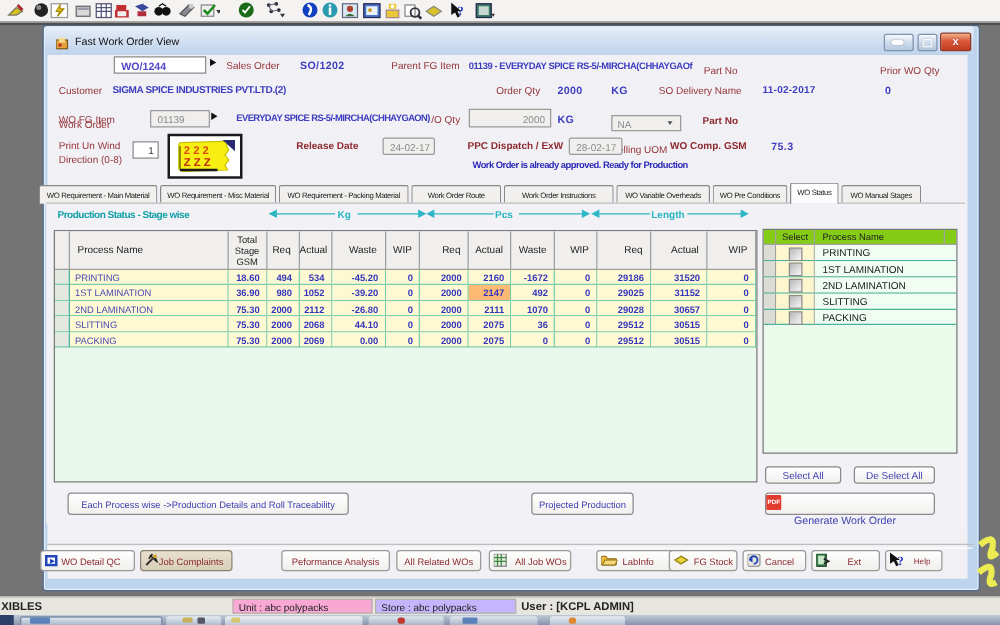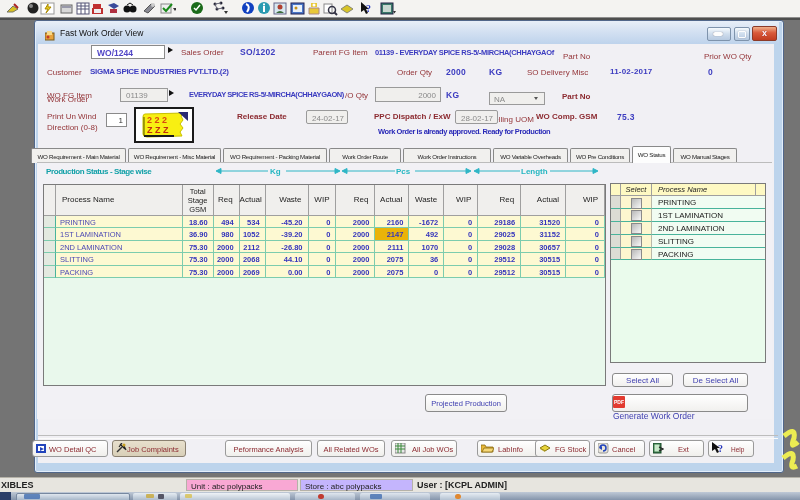--- a/index.html
+++ b/index.html
@@ -147,21 +147,21 @@
   <div class="lbl" style="left:313px;top:48px;">Parent FG Item</div>
   <div class="val" style="left:375px;top:48px;font-size:7.5px;letter-spacing:-0.33px;">01139 - EVERYDAY SPICE RS-5/-MIRCHA(CHHAYGAOf</div>
   <div class="lbl" style="left:563px;top:52px;">Part No</div>
   <div class="lbl" style="left:704px;top:52px;">Prior WO Qty</div>
 
   <div class="lbl" style="left:47px;top:68px;">Customer</div>
   <div class="val" style="left:90px;top:67px;font-size:8px;letter-spacing:-0.3px;">SIGMA SPICE INDUSTRIES PVT.LTD.(2)</div>
   <div class="lbl" style="left:397px;top:68px;">Order Qty</div>
   <div class="val" style="left:446px;top:67px;">2000</div>
   <div class="val" style="left:489px;top:67px;">KG</div>
-  <div class="lbl" style="left:527px;top:68px;">SO Delivery Misc</div>
+  <div class="lbl" style="left:527px;top:68px;">SO Delivery Name</div>
   <div class="val" style="left:610px;top:67px;font-size:8px;letter-spacing:0.2px;">11-02-2017</div>
   <div class="val" style="left:708px;top:67px;">0</div>
 
   <div class="lbl" style="left:47px;top:91px;">WO FG Item</div>
   <div class="ginp" style="left:120px;top:88px;width:48px;height:14px;padding:2px 0 0 5px;">01139</div>
   <div class="abs" style="left:169px;top:90px;width:0;height:0;border-left:5px solid #111;border-top:3.5px solid transparent;border-bottom:3.5px solid transparent;"></div>
   <div class="val" style="left:189px;top:90px;font-size:7.5px;letter-spacing:-0.45px;">EVERYDAY SPICE RS-5/-MIRCHA(CHHAYGAON)</div>
   <div class="lbl" style="left:345px;top:91px;">/O Qty</div>
   <div class="ginp" style="left:375px;top:87px;width:66px;height:15px;text-align:right;padding:3px 4px 0 0;">2000</div>
   <div class="val" style="left:446px;top:90px;">KG</div>
@@ -257,21 +257,21 @@
 </div>
 <div style="display:flex;height:12.4px;">
 <div style="width:12px;box-sizing:border-box;background:#e3e9e0;border-right:1px solid #49b39b;border-bottom:1px solid #7cccae;"></div>
 <div style="width:127px;box-sizing:border-box;background:#fdf9d2;border-right:1px solid #7cccae;border-bottom:1px solid #7cccae;font-size:7.5px;color:#4b48b4;padding:2px 0 0 4px;white-space:nowrap;">1ST LAMINATION</div>
 <div style="width:31px;box-sizing:border-box;background:#fdf9d2;border-right:1px solid #7cccae;border-bottom:1px solid #7cccae;font-size:7.5px;font-weight:bold;color:#3434bc;text-align:right;padding:2px 5px 0 0;white-space:nowrap;">36.90</div>
 <div style="width:26px;box-sizing:border-box;background:#fdf9d2;border-right:1px solid #7cccae;border-bottom:1px solid #7cccae;font-size:7.5px;font-weight:bold;color:#3434bc;text-align:right;padding:2px 5px 0 0;white-space:nowrap;">980</div>
 <div style="width:26px;box-sizing:border-box;background:#fdf9d2;border-right:1px solid #7cccae;border-bottom:1px solid #7cccae;font-size:7.5px;font-weight:bold;color:#3434bc;text-align:right;padding:2px 5px 0 0;white-space:nowrap;">1052</div>
 <div style="width:43px;box-sizing:border-box;background:#fdf9d2;border-right:1px solid #7cccae;border-bottom:1px solid #7cccae;font-size:7.5px;font-weight:bold;color:#3434bc;text-align:right;padding:2px 5px 0 0;white-space:nowrap;">-39.20</div>
 <div style="width:28px;box-sizing:border-box;background:#fdf9d2;border-right:1px solid #7cccae;border-bottom:1px solid #7cccae;font-size:7.5px;font-weight:bold;color:#3434bc;text-align:right;padding:2px 5px 0 0;white-space:nowrap;">0</div>
 <div style="width:39px;box-sizing:border-box;background:#fdf9d2;border-right:1px solid #7cccae;border-bottom:1px solid #7cccae;font-size:7.5px;font-weight:bold;color:#3434bc;text-align:right;padding:2px 5px 0 0;white-space:nowrap;">2000</div>
-<div style="width:34px;box-sizing:border-box;background:#eab308;border-right:1px solid #7cccae;border-bottom:1px solid #7cccae;font-size:7.5px;font-weight:bold;color:#3434bc;text-align:right;padding:2px 5px 0 0;white-space:nowrap;">2147</div>
+<div style="width:34px;box-sizing:border-box;background:#fdba74;border-right:1px solid #7cccae;border-bottom:1px solid #7cccae;font-size:7.5px;font-weight:bold;color:#3434bc;text-align:right;padding:2px 5px 0 0;white-space:nowrap;">2147</div>
 <div style="width:35px;box-sizing:border-box;background:#fdf9d2;border-right:1px solid #7cccae;border-bottom:1px solid #7cccae;font-size:7.5px;font-weight:bold;color:#3434bc;text-align:right;padding:2px 5px 0 0;white-space:nowrap;">492</div>
 <div style="width:34px;box-sizing:border-box;background:#fdf9d2;border-right:1px solid #7cccae;border-bottom:1px solid #7cccae;font-size:7.5px;font-weight:bold;color:#3434bc;text-align:right;padding:2px 5px 0 0;white-space:nowrap;">0</div>
 <div style="width:43px;box-sizing:border-box;background:#fdf9d2;border-right:1px solid #7cccae;border-bottom:1px solid #7cccae;font-size:7.5px;font-weight:bold;color:#3434bc;text-align:right;padding:2px 5px 0 0;white-space:nowrap;">29025</div>
 <div style="width:45px;box-sizing:border-box;background:#fdf9d2;border-right:1px solid #7cccae;border-bottom:1px solid #7cccae;font-size:7.5px;font-weight:bold;color:#3434bc;text-align:right;padding:2px 5px 0 0;white-space:nowrap;">31152</div>
 <div style="width:39px;box-sizing:border-box;background:#fdf9d2;border-right:1px solid #7cccae;border-bottom:1px solid #7cccae;font-size:7.5px;font-weight:bold;color:#3434bc;text-align:right;padding:2px 5px 0 0;white-space:nowrap;">0</div>
 </div>
 <div style="display:flex;height:12.4px;">
 <div style="width:12px;box-sizing:border-box;background:#e3e9e0;border-right:1px solid #49b39b;border-bottom:1px solid #7cccae;"></div>
 <div style="width:127px;box-sizing:border-box;background:#fdf9d2;border-right:1px solid #7cccae;border-bottom:1px solid #7cccae;font-size:7.5px;color:#4b48b4;padding:2px 0 0 4px;white-space:nowrap;">2ND LAMINATION</div>
 <div style="width:31px;box-sizing:border-box;background:#fdf9d2;border-right:1px solid #7cccae;border-bottom:1px solid #7cccae;font-size:7.5px;font-weight:bold;color:#3434bc;text-align:right;padding:2px 5px 0 0;white-space:nowrap;">75.30</div>
@@ -314,21 +314,21 @@
 <div style="width:39px;box-sizing:border-box;background:#fdf9d2;border-right:1px solid #7cccae;border-bottom:1px solid #7cccae;font-size:7.5px;font-weight:bold;color:#3434bc;text-align:right;padding:2px 5px 0 0;white-space:nowrap;">2000</div>
 <div style="width:34px;box-sizing:border-box;background:#fdf9d2;border-right:1px solid #7cccae;border-bottom:1px solid #7cccae;font-size:7.5px;font-weight:bold;color:#3434bc;text-align:right;padding:2px 5px 0 0;white-space:nowrap;">2075</div>
 <div style="width:35px;box-sizing:border-box;background:#fdf9d2;border-right:1px solid #7cccae;border-bottom:1px solid #7cccae;font-size:7.5px;font-weight:bold;color:#3434bc;text-align:right;padding:2px 5px 0 0;white-space:nowrap;">0</div>
 <div style="width:34px;box-sizing:border-box;background:#fdf9d2;border-right:1px solid #7cccae;border-bottom:1px solid #7cccae;font-size:7.5px;font-weight:bold;color:#3434bc;text-align:right;padding:2px 5px 0 0;white-space:nowrap;">0</div>
 <div style="width:43px;box-sizing:border-box;background:#fdf9d2;border-right:1px solid #7cccae;border-bottom:1px solid #7cccae;font-size:7.5px;font-weight:bold;color:#3434bc;text-align:right;padding:2px 5px 0 0;white-space:nowrap;">29512</div>
 <div style="width:45px;box-sizing:border-box;background:#fdf9d2;border-right:1px solid #7cccae;border-bottom:1px solid #7cccae;font-size:7.5px;font-weight:bold;color:#3434bc;text-align:right;padding:2px 5px 0 0;white-space:nowrap;">30515</div>
 <div style="width:39px;box-sizing:border-box;background:#fdf9d2;border-right:1px solid #7cccae;border-bottom:1px solid #7cccae;font-size:7.5px;font-weight:bold;color:#3434bc;text-align:right;padding:2px 5px 0 0;white-space:nowrap;">0</div>
 </div>
 </div>
 <div class="abs" style="left:610px;top:183px;width:156px;height:180px;border:1px solid #7a7a7a;box-sizing:border-box;background:#eafbec;overflow:hidden;">
-<div style="display:flex;height:12px;background:#fef9c3;font-style:italic;">
+<div style="display:flex;height:12px;background:#84cc16;">
 <div style="width:10px;box-sizing:border-box;border-right:1px solid #9f9f9f;border-bottom:1px solid #9f9f9f;"></div>
 <div style="width:31px;box-sizing:border-box;border-right:1px solid #9f9f9f;border-bottom:1px solid #9f9f9f;font-size:7.5px;color:#222;text-align:center;padding-top:1px;">Select</div>
 <div style="width:104px;box-sizing:border-box;border-right:1px solid #9f9f9f;border-bottom:1px solid #9f9f9f;font-size:7.5px;color:#222;padding:1px 0 0 6px;">Process Name</div>
         <div style="width:9px;box-sizing:border-box;border-bottom:1px solid #9f9f9f;"></div>
 </div>
 <div style="display:flex;height:12.9px;">
 <div style="width:10px;box-sizing:border-box;background:#dcdcd4;border-right:1px solid #9f9f9f;border-bottom:1px solid #49b39b;"></div>
 <div style="width:31px;box-sizing:border-box;background:#fdf6cf;border-right:1px solid #b8b8a8;border-bottom:1px solid #49b39b;position:relative;">
           <div style="position:absolute;left:10px;top:1.5px;width:9px;height:9px;background:linear-gradient(135deg,#b8b8b8,#f8f8f8);border:1px solid #8a8a8a;"></div>
         </div>
@@ -359,23 +359,24 @@
 <div style="width:10px;box-sizing:border-box;background:#dcdcd4;border-right:1px solid #9f9f9f;border-bottom:1px solid #49b39b;"></div>
 <div style="width:31px;box-sizing:border-box;background:#fdf6cf;border-right:1px solid #b8b8a8;border-bottom:1px solid #49b39b;position:relative;">
           <div style="position:absolute;left:10px;top:1.5px;width:9px;height:9px;background:linear-gradient(135deg,#b8b8b8,#f8f8f8);border:1px solid #8a8a8a;"></div>
         </div>
 <div style="width:113px;box-sizing:border-box;background:#f1fcf2;border-bottom:1px solid #49b39b;font-size:8px;color:#1a1a1a;padding:2px 0 0 6px;white-space:nowrap;">PACKING</div>
 </div>
 </div>
 
   <div class="btn" style="left:612px;top:373px;width:61px;height:14px;padding-top:2px;font-size:8px;">Select All</div>
   <div class="btn" style="left:683px;top:373px;width:65px;height:14px;padding-top:2px;font-size:8px;">De Select All</div>
-  <div class="btn" style="left:612px;top:394px;width:136px;height:16px;padding-top:16px;font-size:8.5px;text-align:left;padding-right:8px;">Generate Work Order</div>
+  <div class="btn" style="left:612px;top:394px;width:136px;height:16px;padding-top:16px;font-size:8.5px;text-align:center;padding-right:8px;">Generate Work Order</div>
   <div class="abs" style="left:613px;top:396px;width:12px;height:12px;background:#e23b30;border-radius:1px;color:#fff;font-size:5px;text-align:center;line-height:12px;font-weight:bold;">PDF</div>
 
+  <div class="btn" style="left:54px;top:394px;width:225px;height:18px;padding-top:4px;">Each Process wise -&gt;Production Details and Roll Traceability</div>
   <div class="btn" style="left:425px;top:394px;width:82px;height:18px;padding-top:4px;">Projected Production</div>
 
   <div class="abs" style="left:38px;top:435px;width:740px;height:2px;border-top:1px solid #bdbdbd;border-bottom:1px solid #fbfbfb;"></div>
 
   <div class="mbtn" style="left:32px;top:440px;width:76px;height:17px;padding:4px 0 0 16px;">WO Detail QC</div>
   <svg class="abs" style="left:36px;top:444px;" width="11" height="10">
       <rect x="0" y="0" width="10" height="9" fill="#2244bb"></rect>
       <rect x="2" y="2" width="6" height="5" fill="#ffffff"></rect>
       <path d="M4 3 L8 5 L4 7 Z" fill="#2244bb"></path>
     </svg>

